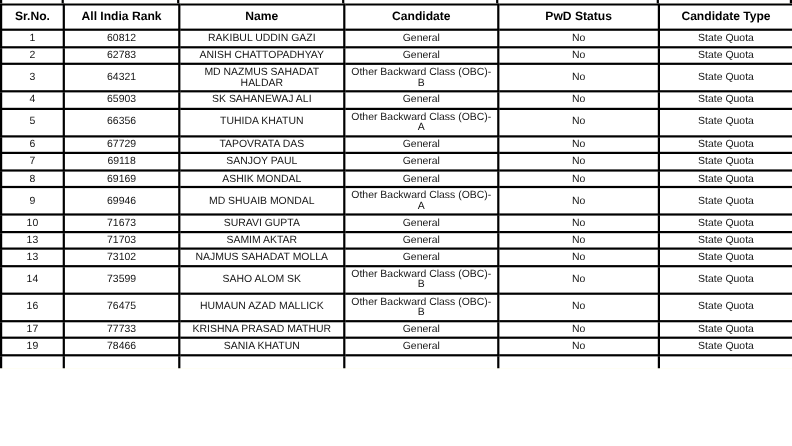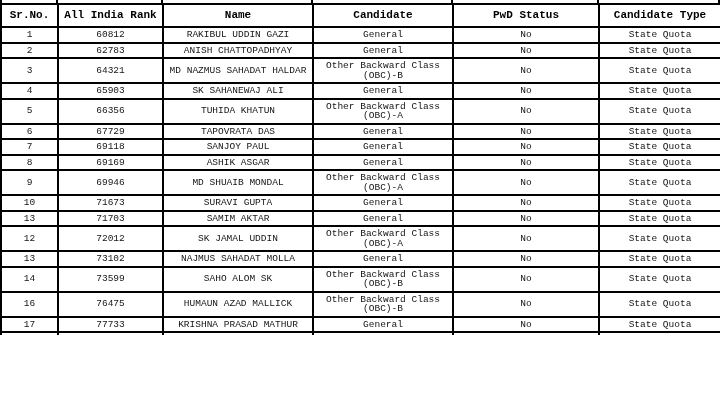--- a/index.html
+++ b/index.html
@@ -1,19 +1,19 @@
 <!DOCTYPE html>
 <html><head>
 <meta charset="utf-8">
 <style>
   html, body { margin: 0; padding: 0; background: #ffffff; }
   .page {
     width: 720px; height: 335px; overflow: hidden; position: relative;
     background: #fef9c3;
-    font-family: Liberation Mono, monospace;
+    font-family: Liberation Sans, sans-serif;
     -webkit-font-smoothing: antialiased;
   }
   
   .cutoff-strip { position: relative; height: 3px; background: #ffffff; }
   .stub { position: absolute; top: 0; width: 2px; height: 3px; background: #000; }
 
   table.ranklist {
     width: 720px; table-layout: fixed; border-collapse: collapse;
     background: #ffffff;
   }
@@ -122,21 +122,21 @@
           <td class="col-sr">7</td>
           <td class="col-rank">69118</td>
           <td class="col-name">SANJOY PAUL</td>
           <td class="col-category">General</td>
           <td class="col-pwd">No</td>
           <td class="col-type">State Quota</td>
         </tr>
         <tr>
           <td class="col-sr">8</td>
           <td class="col-rank">69169</td>
-          <td class="col-name">ASHIK ASGAR</td>
+          <td class="col-name">ASHIK MONDAL</td>
           <td class="col-category">General</td>
           <td class="col-pwd">No</td>
           <td class="col-type">State Quota</td>
         </tr>
         <tr>
           <td class="col-sr">9</td>
           <td class="col-rank">69946</td>
           <td class="col-name">MD SHUAIB MONDAL</td>
           <td class="col-category">Other Backward Class (OBC)-A</td>
           <td class="col-pwd">No</td>
@@ -152,28 +152,20 @@
         </tr>
         <tr>
           <td class="col-sr">13</td>
           <td class="col-rank">71703</td>
           <td class="col-name">SAMIM AKTAR</td>
           <td class="col-category">General</td>
           <td class="col-pwd">No</td>
           <td class="col-type">State Quota</td>
         </tr>
         <tr>
-          <td class="col-sr">12</td>
-          <td class="col-rank">72012</td>
-          <td class="col-name">SK JAMAL UDDIN</td>
-          <td class="col-category">Other Backward Class (OBC)-A</td>
-          <td class="col-pwd">No</td>
-          <td class="col-type">State Quota</td>
-        </tr>
-        <tr>
           <td class="col-sr">13</td>
           <td class="col-rank">73102</td>
           <td class="col-name">NAJMUS SAHADAT MOLLA</td>
           <td class="col-category">General</td>
           <td class="col-pwd">No</td>
           <td class="col-type">State Quota</td>
         </tr>
         <tr>
           <td class="col-sr">14</td>
           <td class="col-rank">73599</td>
@@ -191,20 +183,28 @@
           <td class="col-type">State Quota</td>
         </tr>
         <tr>
           <td class="col-sr">17</td>
           <td class="col-rank">77733</td>
           <td class="col-name">KRISHNA PRASAD MATHUR</td>
           <td class="col-category">General</td>
           <td class="col-pwd">No</td>
           <td class="col-type">State Quota</td>
         </tr>
+        <tr>
+          <td class="col-sr">19</td>
+          <td class="col-rank">78466</td>
+          <td class="col-name">SANIA KHATUN</td>
+          <td class="col-category">General</td>
+          <td class="col-pwd">No</td>
+          <td class="col-type">State Quota</td>
+        </tr>
       </tbody>
     <tfoot>
       <tr>
         <td></td>
         <td></td>
         <td></td>
         <td></td>
         <td></td>
         <td></td>
       </tr>

